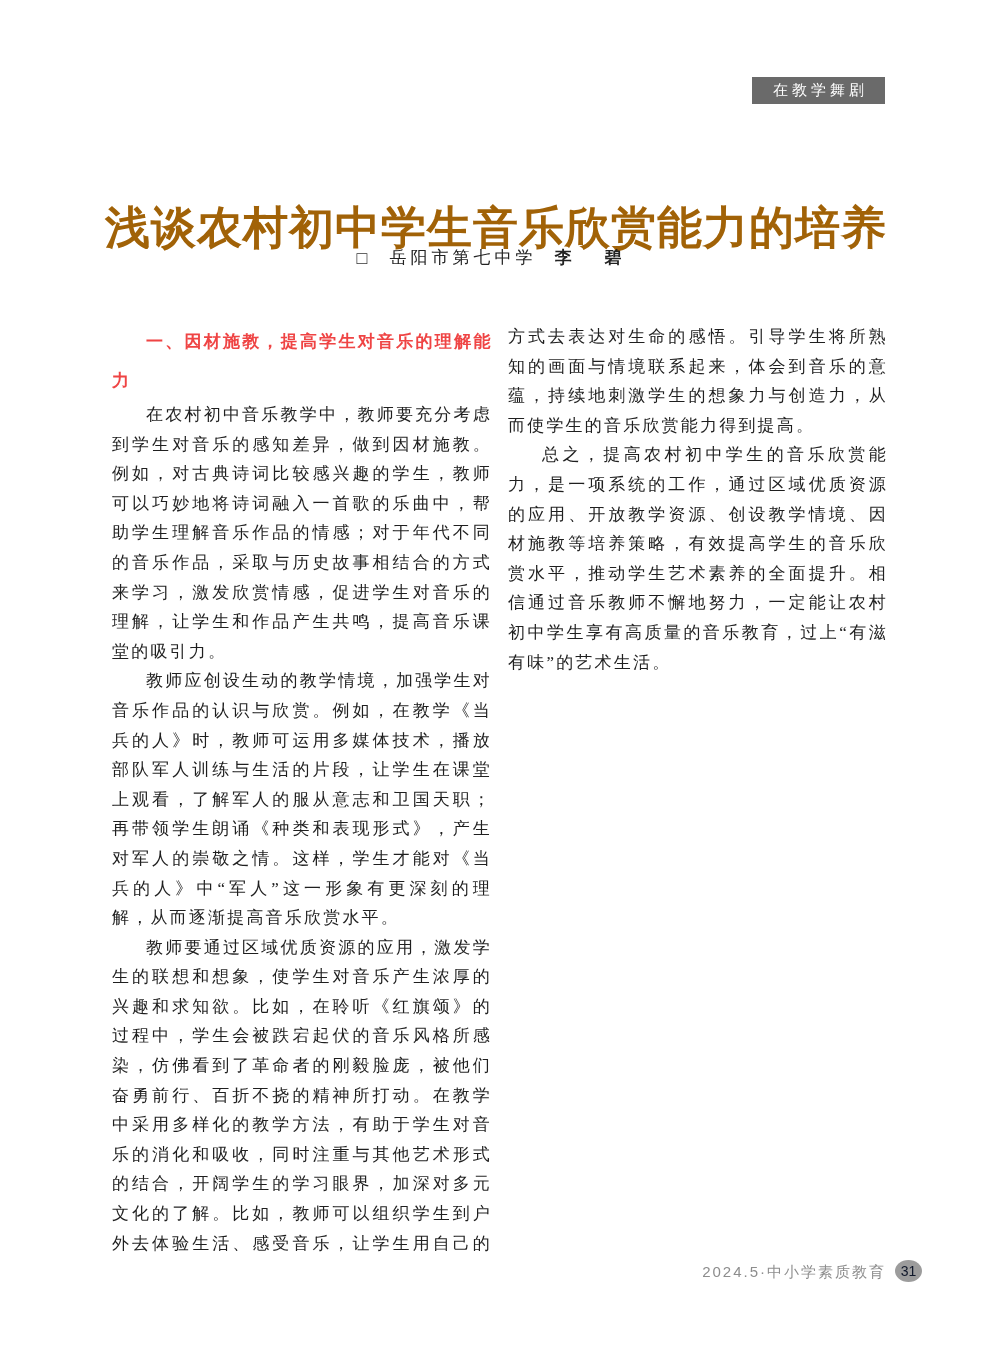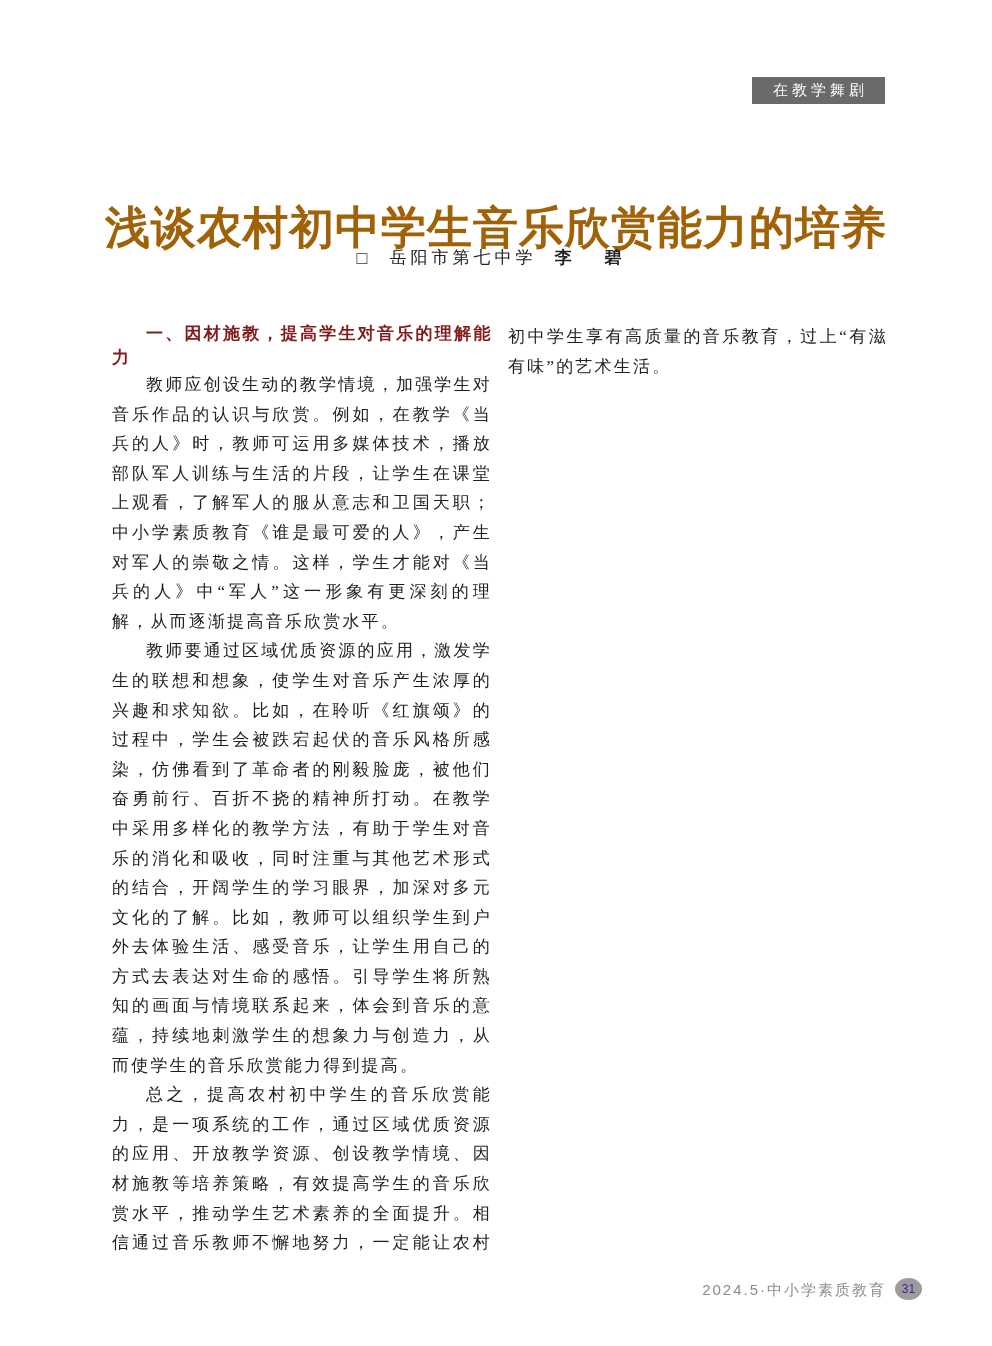--- a/index.html
+++ b/index.html
@@ -91,23 +91,23 @@
     color: #1f1f1f;
   }
   .article-columns p {
     margin: 0;
     text-indent: 2em;
   }
   .article-columns h3 {
     margin: 0;
     text-indent: 2em;
     font-size: 17px;
-    line-height: 24px;
+    line-height: 39px;
     font-weight: bold;
-    color: #7f1d1d;
+    color: #ef4444;
     font-family: "Liberation Sans", "DejaVu Sans", sans-serif;
     letter-spacing: 1.6px;
   }
 
   
   .footer {
     position: absolute;
     top: 1260px;
     right: 70px;
     display: flex;
@@ -116,47 +116,47 @@
     font-family: "Liberation Sans", "DejaVu Sans", sans-serif;
     font-size: 15px;
     color: #8d8d8d;
     letter-spacing: 2px;
   }
   .page-number-badge {
     width: 27px;
     height: 22px;
     border-radius: 50%;
     background: #9c9c9c;
-    color: #4c1d95;
-    font-size: 12px;
+    color: #0f172a;
+    font-size: 14px;
     letter-spacing: 0;
     display: flex;
     align-items: center;
     justify-content: center;
-    margin-top: 18px;
   }
 </style>
 </head>
 <body>
 
 <div class="category-badge">在教学舞剧</div>
 
 <h1 class="article-title">浅谈农村初中学生音乐欣赏能力的培养</h1>
 
 <div class="author-line">
   <span class="author-marker">□</span>
   <span class="author-affiliation">岳阳市第七中学</span>
   <span class="author-name">李 碧</span>
 </div>
 
 <div class="article-columns">
 
   <h3>一、因材施教，提高学生对音乐的理解能力</h3>
+  <p>在农村初中音乐教学中，教师要充分考虑到学生对音乐的感知差异，做到因材施教。例如，对古典诗词比较感兴趣的学生，教师可以巧妙地将诗词融入一首歌的乐曲中，帮助学生理解音乐作品的情感；对于年代不同的音乐作品，采取与历史故事相结合的方式来学习，激发欣赏情感，促进学生对音乐的理解，让学生和作品产生共鸣，提高音乐课堂的吸引力。</p>
 
-  <p>教师应创设生动的教学情境，加强学生对音乐作品的认识与欣赏。例如，在教学《当兵的人》时，教师可运用多媒体技术，播放部队军人训练与生活的片段，让学生在课堂上观看，了解军人的服从意志和卫国天职；中小学素质教育《谁是最可爱的人》，产生对军人的崇敬之情。这样，学生才能对《当兵的人》中“军人”这一形象有更深刻的理解，从而逐渐提高音乐欣赏水平。</p>
+  <p>教师应创设生动的教学情境，加强学生对音乐作品的认识与欣赏。例如，在教学《当兵的人》时，教师可运用多媒体技术，播放部队军人训练与生活的片段，让学生在课堂上观看，了解军人的服从意志和卫国天职；再带领学生朗诵《种类和表现形式》，产生对军人的崇敬之情。这样，学生才能对《当兵的人》中“军人”这一形象有更深刻的理解，从而逐渐提高音乐欣赏水平。</p>
 
 
   <p>教师要通过区域优质资源的应用，激发学生的联想和想象，使学生对音乐产生浓厚的兴趣和求知欲。比如，在聆听《红旗颂》的过程中，学生会被跌宕起伏的音乐风格所感染，仿佛看到了革命者的刚毅脸庞，被他们奋勇前行、百折不挠的精神所打动。在教学中采用多样化的教学方法，有助于学生对音乐的消化和吸收，同时注重与其他艺术形式的结合，开阔学生的学习眼界，加深对多元文化的了解。比如，教师可以组织学生到户外去体验生活、感受音乐，让学生用自己的方式去表达对生命的感悟。引导学生将所熟知的画面与情境联系起来，体会到音乐的意蕴，持续地刺激学生的想象力与创造力，从而使学生的音乐欣赏能力得到提高。</p>
 
   <p>总之，提高农村初中学生的音乐欣赏能力，是一项系统的工作，通过区域优质资源的应用、开放教学资源、创设教学情境、因材施教等培养策略，有效提高学生的音乐欣赏水平，推动学生艺术素养的全面提升。相信通过音乐教师不懈地努力，一定能让农村初中学生享有高质量的音乐教育，过上“有滋有味”的艺术生活。</p>
 </div>
 
 <div class="footer">
   <span>2024.5·中小学素质教育</span>
   <span class="page-number-badge">31</span>

